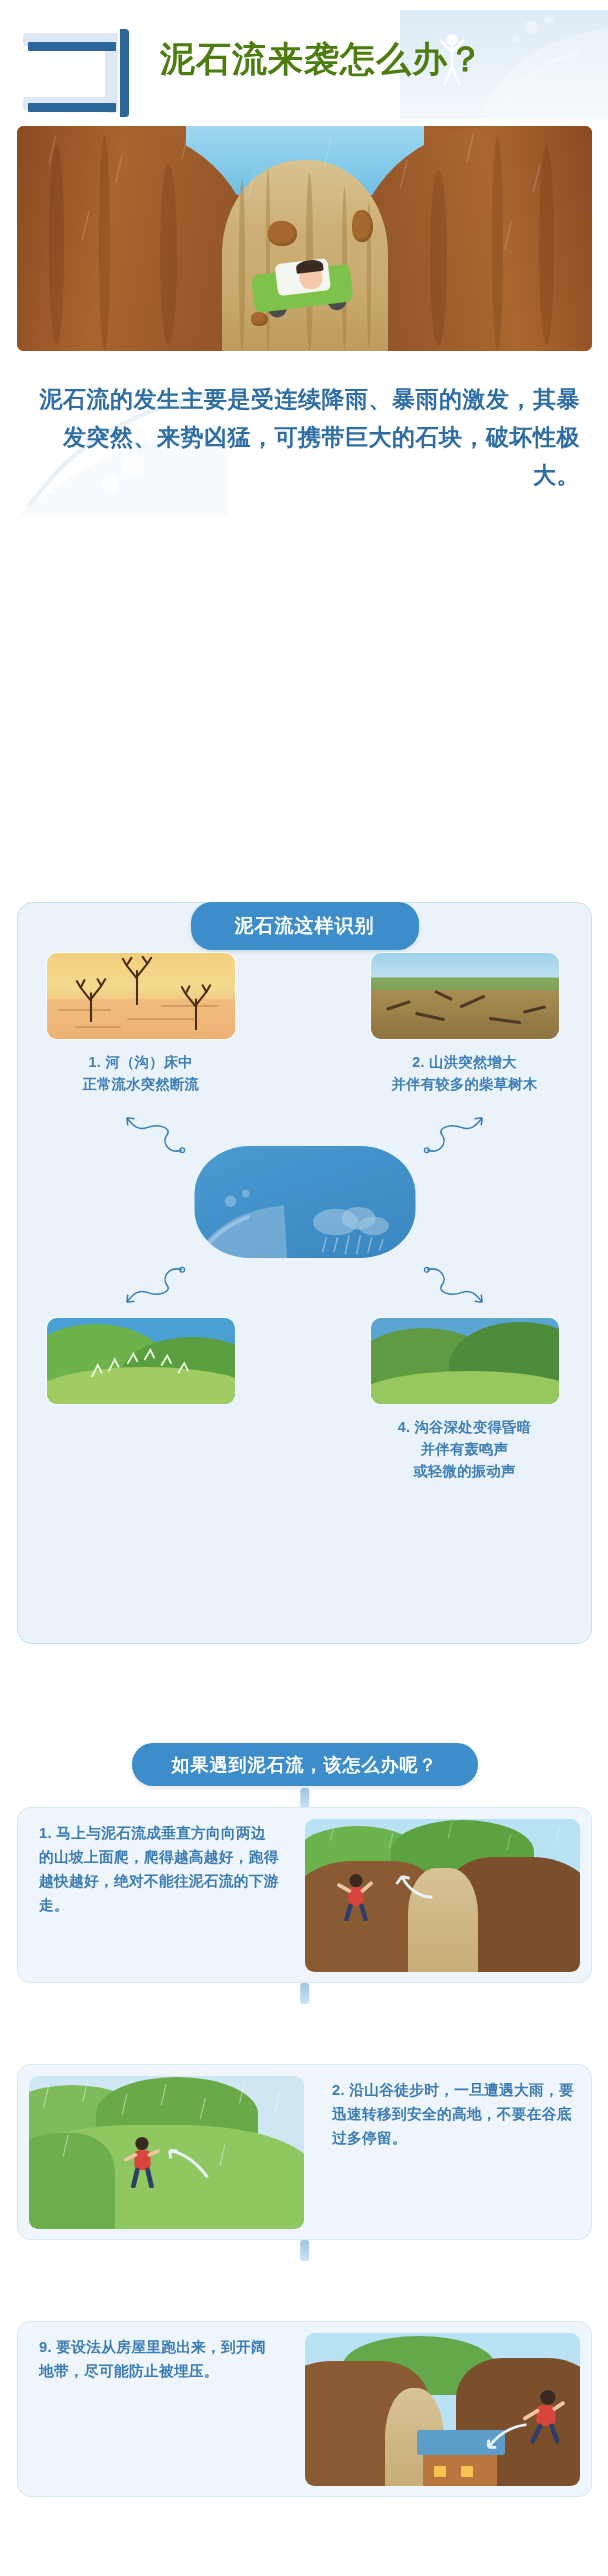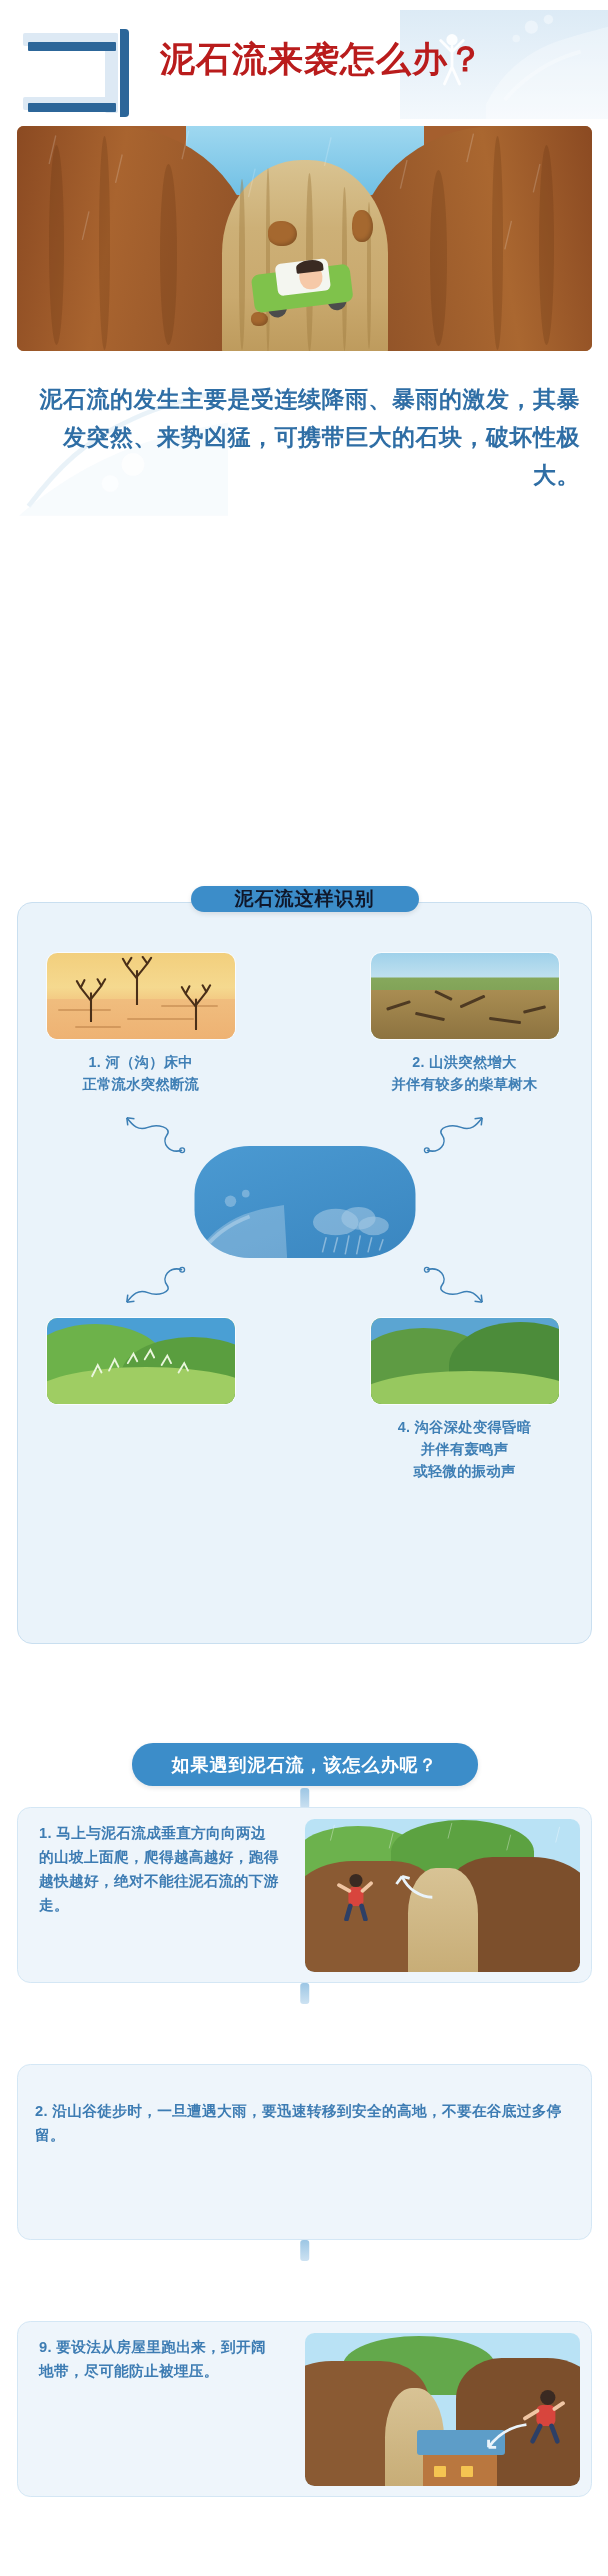--- a/index.html
+++ b/index.html
@@ -55,21 +55,21 @@
     right: 0; top: 1.9px;
     width: 9.5px; height: 88px;
     background: #2c6699;
     border-radius: 0 3.8px 3.8px 0;
   }
   .header-title {
     position: absolute;
     left: 160px; top: 36px;
     font-size: 35px;
     font-weight: bold;
-    color: #b91c1c;
+    color: #4d7c0f;
     letter-spacing: 1px;
     white-space: nowrap;
   }
 
   
   .hero {
     position: absolute;
     left: 17px; top: 126px;
     width: 575px; height: 225px;
     border-radius: 6.7px;
@@ -192,28 +192,29 @@
     width: 575px; height: 742px;
     background: #eaf3fa;
     border: 1px solid #c9dff0;
     border-radius: 15px;
   }
   .pill {
     position: absolute;
     left: 50%;
     transform: translateX(-50%);
     background: #3c8dc9;
-    color: #0f172a;
+    color: #ffffff;
     font-size: 19px;
     font-weight: bold;
     border-radius: 21px;
-    padding: 0 44px;
+    padding: 11px 44px;
     white-space: nowrap;
     letter-spacing: 1px;
     box-shadow: 0 1.9px 4.8px rgba(0,0,0,.10);
+    margin-top: 16px;
   }
   .pill-sec1 { top: -17px; }
 
   .id-item { position: absolute; width: 219px; }
   .id-pic {
     width: 190px; height: 88px;
     border-radius: 11.4px;
     overflow: hidden;
     position: relative;
     border: 1px solid rgba(255,255,255,.7);
@@ -337,21 +338,21 @@
     left: 17px;
     width: 575px;
     height: 176px;
     background: #eef5fb;
     border: 1px solid #d4e7f5;
     border-radius: 13.3px;
     overflow: hidden;
     display: flex;
   }
   .advice-1 { top: 1807px; }
-  .advice-2 { top: 2064px; flex-direction: column; }
+  .advice-2 { top: 2064px; }
   .advice-3 { top: 2321px; }
 
   .advice-txt {
     flex: 0 0 276px;
     padding: 13.3px 13.3px 9.5px 21px;
     font-size: 14.7px;
     line-height: 24px;
     color: #3d7cb3;
     font-weight: bold;
     letter-spacing: 0.3px;

